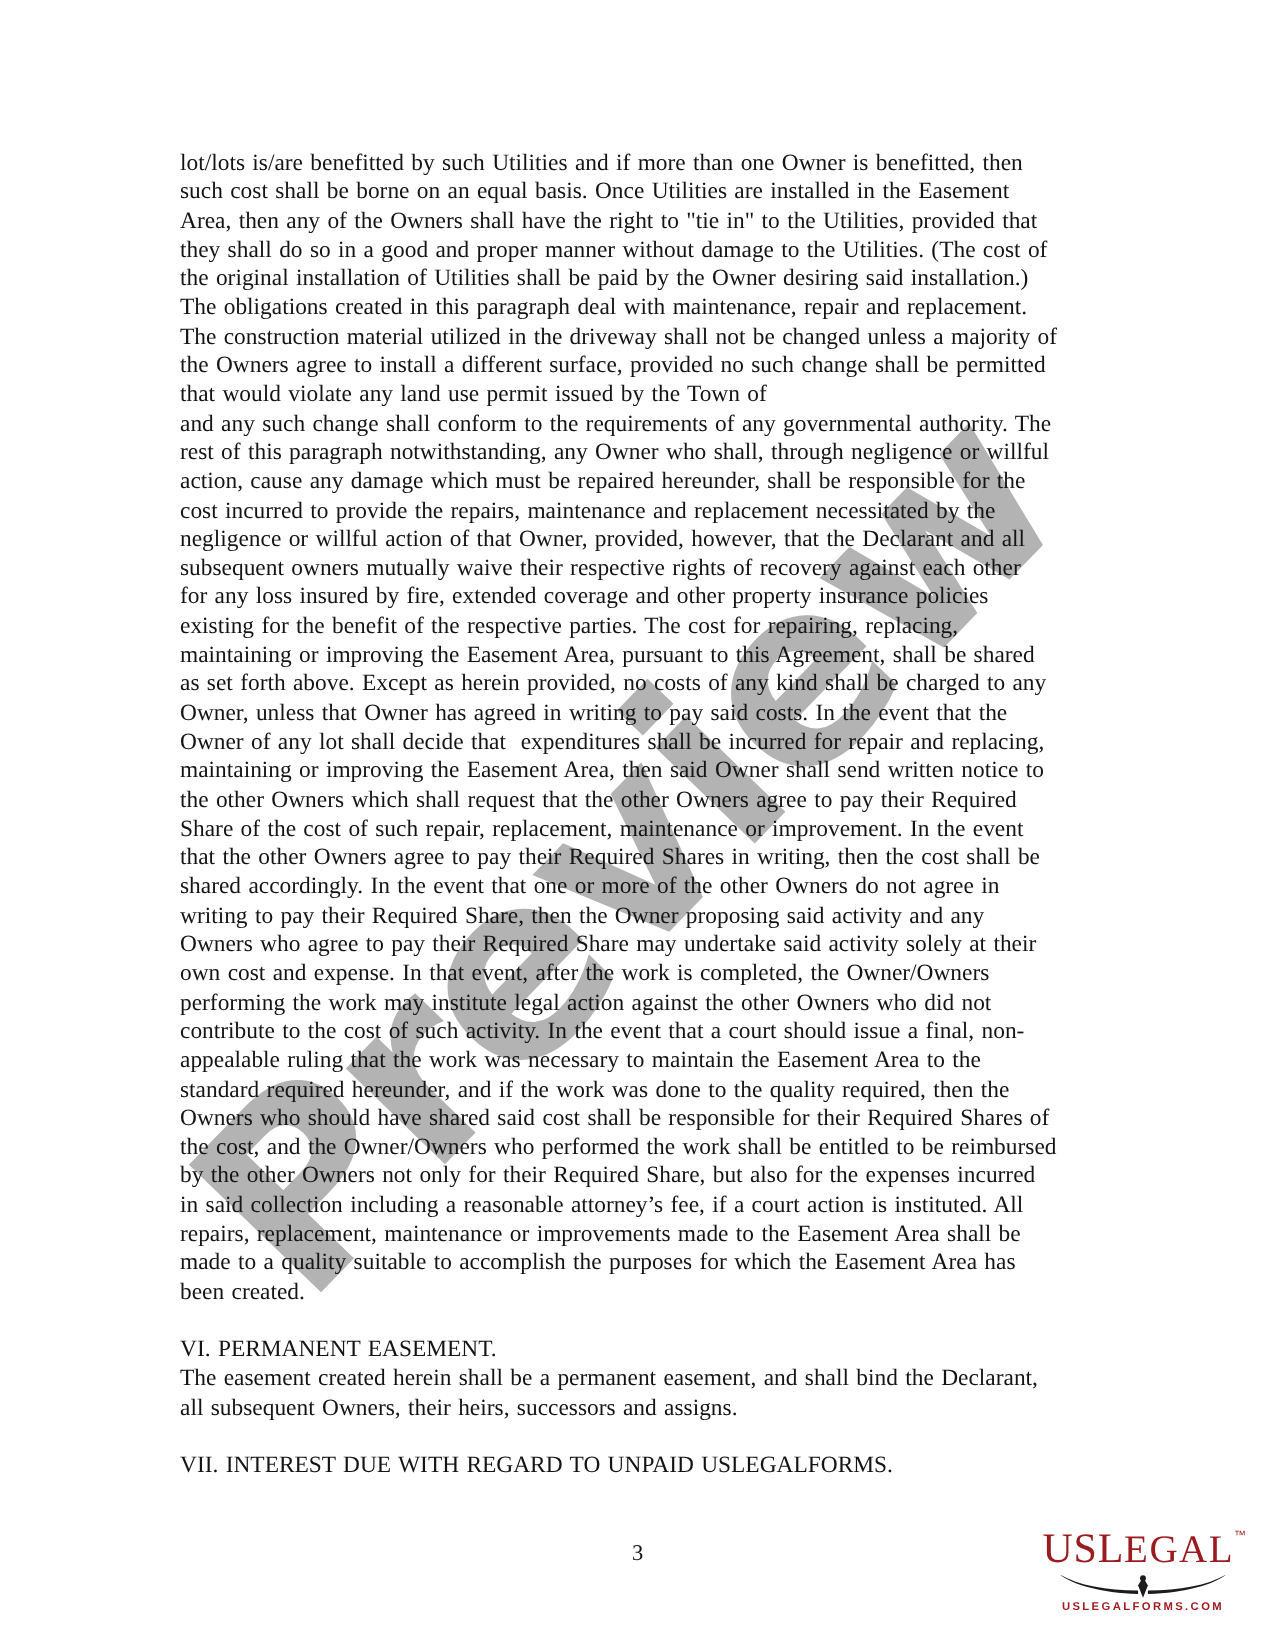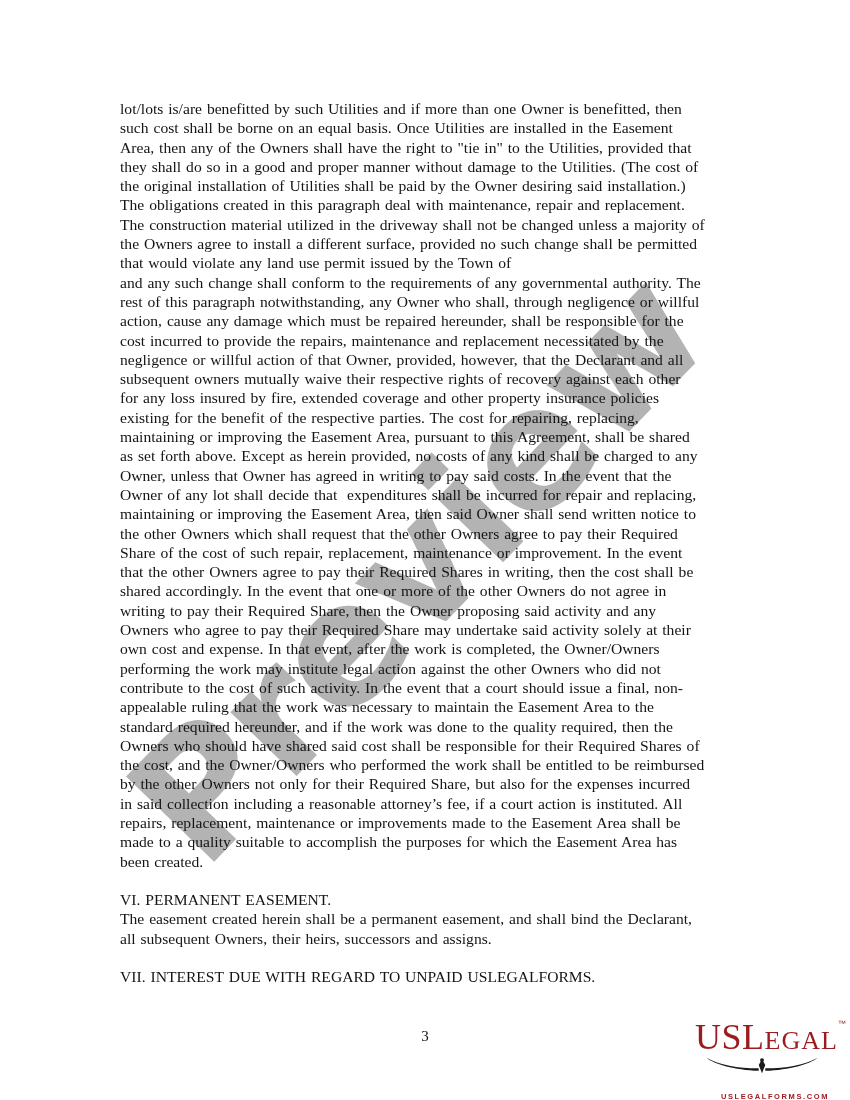--- a/index.html
+++ b/index.html
@@ -63,43 +63,42 @@
     width: 134px;
     text-align: center;
     z-index: 1;
   }
   .wordmark {
     color: #9b1c1f;
     line-height: 1;
     white-space: nowrap;
     font-family: "Liberation Serif", serif;
   }
-  .wm-big { font-size: 36px; letter-spacing: 0.5px; }
+  .wm-big { font-size: 28px; letter-spacing: 0.5px; }
   .wm-small { font-size: 26px; letter-spacing: 1px; }
   .wm-tm {
     font-size: 8px;
     vertical-align: top;
     position: relative;
     top: 1px;
     color: #9b1c1f;
     font-family: "Liberation Sans", sans-serif;
   }
   .wings {
     display: block;
     margin: 1px auto 0 auto;
   }
   .tagline {
-    margin-top: 18px;
+    margin-top: 0;
     font-family: "Liberation Sans", sans-serif;
     font-weight: bold;
     font-size: 7.5px;
     letter-spacing: 1.6px;
     color: #a01d20;
     white-space: nowrap;
-    text-align: right;
   }
 </style>
 </head>
 <body>
 
 <div class="page">
 
   <div class="watermark">Preview</div>
 
   <div class="content">

